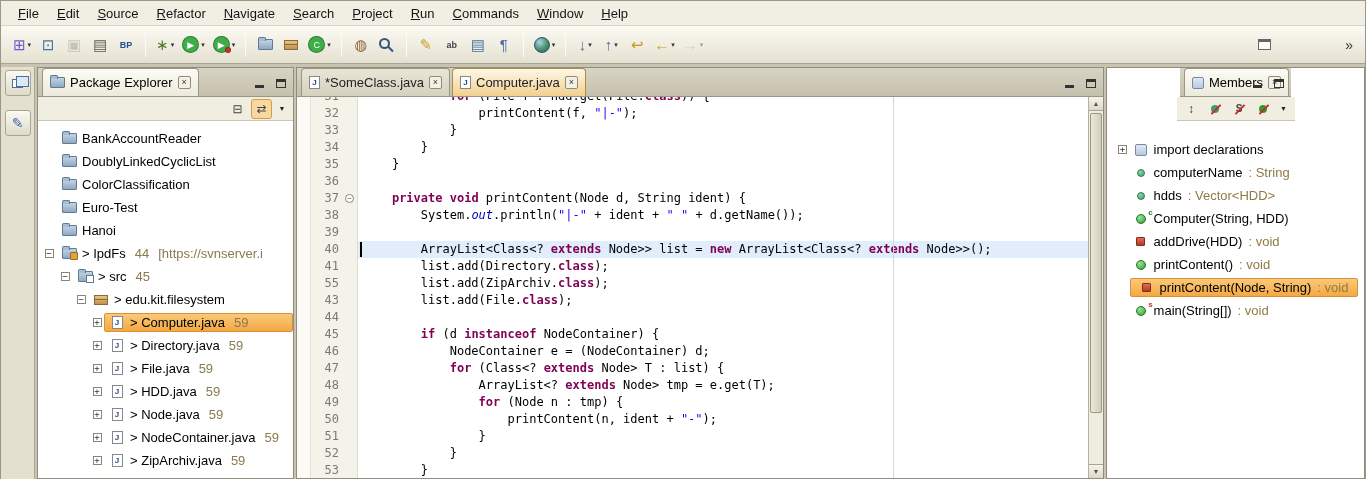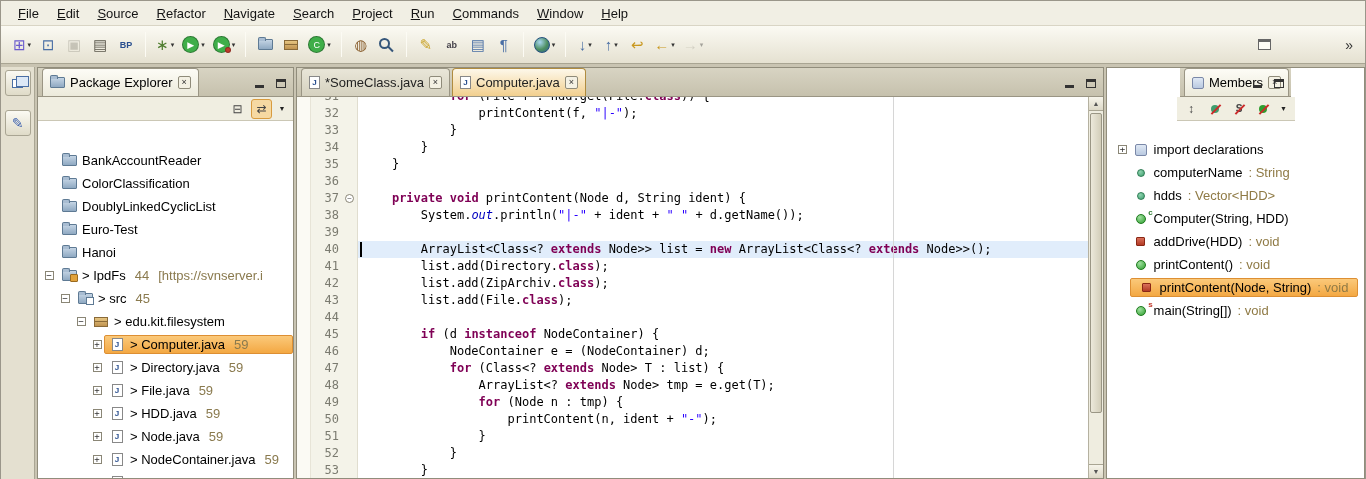--- a/index.html
+++ b/index.html
@@ -53,21 +53,21 @@
 
   .view-toolbar{height:24px;background:#f0eee1;border-bottom:1px solid #cbc7b5;display:flex;align-items:center;justify-content:flex-end;padding:0 4px;gap:3px;flex-shrink:0;}
   .vt-btn{min-width:21px;height:20px;display:flex;align-items:center;justify-content:center;border:1px solid transparent;border-radius:3px;font-size:12px;color:#444;position:relative;}
   .vt-btn.pressed{background:#f6d9a2;border-color:#d89b3f;}
   .vt-menu-btn{font-size:7px;color:#222;min-width:14px;}
   .vt-dot{width:8px;height:8px;border-radius:50%;}
   .vt-s{font-size:10px;font-weight:bold;color:#444;}
   .slashed::after{content:"";position:absolute;width:2px;height:13px;background:#cc2a2a;transform:rotate(45deg);left:9px;top:3px;}
 
   
-  .tree{flex:1;background:#fff;overflow:hidden;padding-top:28px;}
+  .tree{flex:1;background:#fff;overflow:hidden;padding-top:6px;}
   .tree-row{height:23px;display:flex;align-items:center;padding-left:4px;font-size:13px;white-space:nowrap;}
   .t-exp{width:14px;display:flex;justify-content:center;align-items:center;flex-shrink:0;}
   .expbox{width:9px;height:9px;border:1px solid #8a8676;background:#fff;font-size:9px;line-height:7px;text-align:center;color:#333;font-family:"DejaVu Sans Mono",monospace;}
   .row-main{display:flex;align-items:center;gap:4px;padding:2px 4px;flex:1;min-width:0;overflow:hidden;}
   .row-main.sel{background:linear-gradient(#fbc97a,#f3a843);border:1px solid #dd8f33;border-radius:2px;padding:1px 3px;}
   .t-dec{color:#8a7a4e;margin-left:5px;}
   .ico-slot{width:18px;display:flex;justify-content:center;flex-shrink:0;}
 
   .ico-folder{position:relative;width:15px;height:11px;background:linear-gradient(#c4d4e4,#8fa9c2);border:1px solid #5e7a94;border-radius:1px;flex-shrink:0;}
   .ico-folder::before{content:"";position:absolute;top:-3px;left:-1px;width:6px;height:3px;background:#a9bdd2;border:1px solid #5e7a94;border-bottom:none;border-radius:2px 2px 0 0;}
@@ -278,31 +278,31 @@
               <span class="t-label">BankAccountReader</span>
             </span>
           </div>
           <div class="tree-row">
             <span style="width: 0px; flex-shrink: 0;"></span>
             <span class="t-exp"></span>
             <span class="row-main">
               <span class="ico-slot">
                 <span class="ico-folder"></span>
               </span>
+              <span class="t-label">DoublyLinkedCyclicList</span>
+            </span>
+          </div>
+          <div class="tree-row">
+            <span style="width: 0px; flex-shrink: 0;"></span>
+            <span class="t-exp"></span>
+            <span class="row-main">
+              <span class="ico-slot">
+                <span class="ico-folder"></span>
+              </span>
               <span class="t-label">ColorClassification</span>
-            </span>
-          </div>
-          <div class="tree-row">
-            <span style="width: 0px; flex-shrink: 0;"></span>
-            <span class="t-exp"></span>
-            <span class="row-main">
-              <span class="ico-slot">
-                <span class="ico-folder"></span>
-              </span>
-              <span class="t-label">DoublyLinkedCyclicList</span>
             </span>
           </div>
           <div class="tree-row">
             <span style="width: 0px; flex-shrink: 0;"></span>
             <span class="t-exp"></span>
             <span class="row-main">
               <span class="ico-slot">
                 <span class="ico-folder"></span>
               </span>
               <span class="t-label">Euro-Test</span>
@@ -482,21 +482,21 @@
               <div class="ln">32</div>
               <div class="ln">33</div>
               <div class="ln">34</div>
               <div class="ln">35</div>
               <div class="ln">36</div>
               <div class="ln">37</div>
               <div class="ln">38</div>
               <div class="ln">39</div>
               <div class="ln">40</div>
               <div class="ln">41</div>
-              <div class="ln">42</div>
+              <div class="ln">55</div>
               <div class="ln">43</div>
               <div class="ln">44</div>
               <div class="ln">45</div>
               <div class="ln">46</div>
               <div class="ln">47</div>
               <div class="ln">48</div>
               <div class="ln">49</div>
               <div class="ln">50</div>
               <div class="ln">51</div>
               <div class="ln">52</div>

